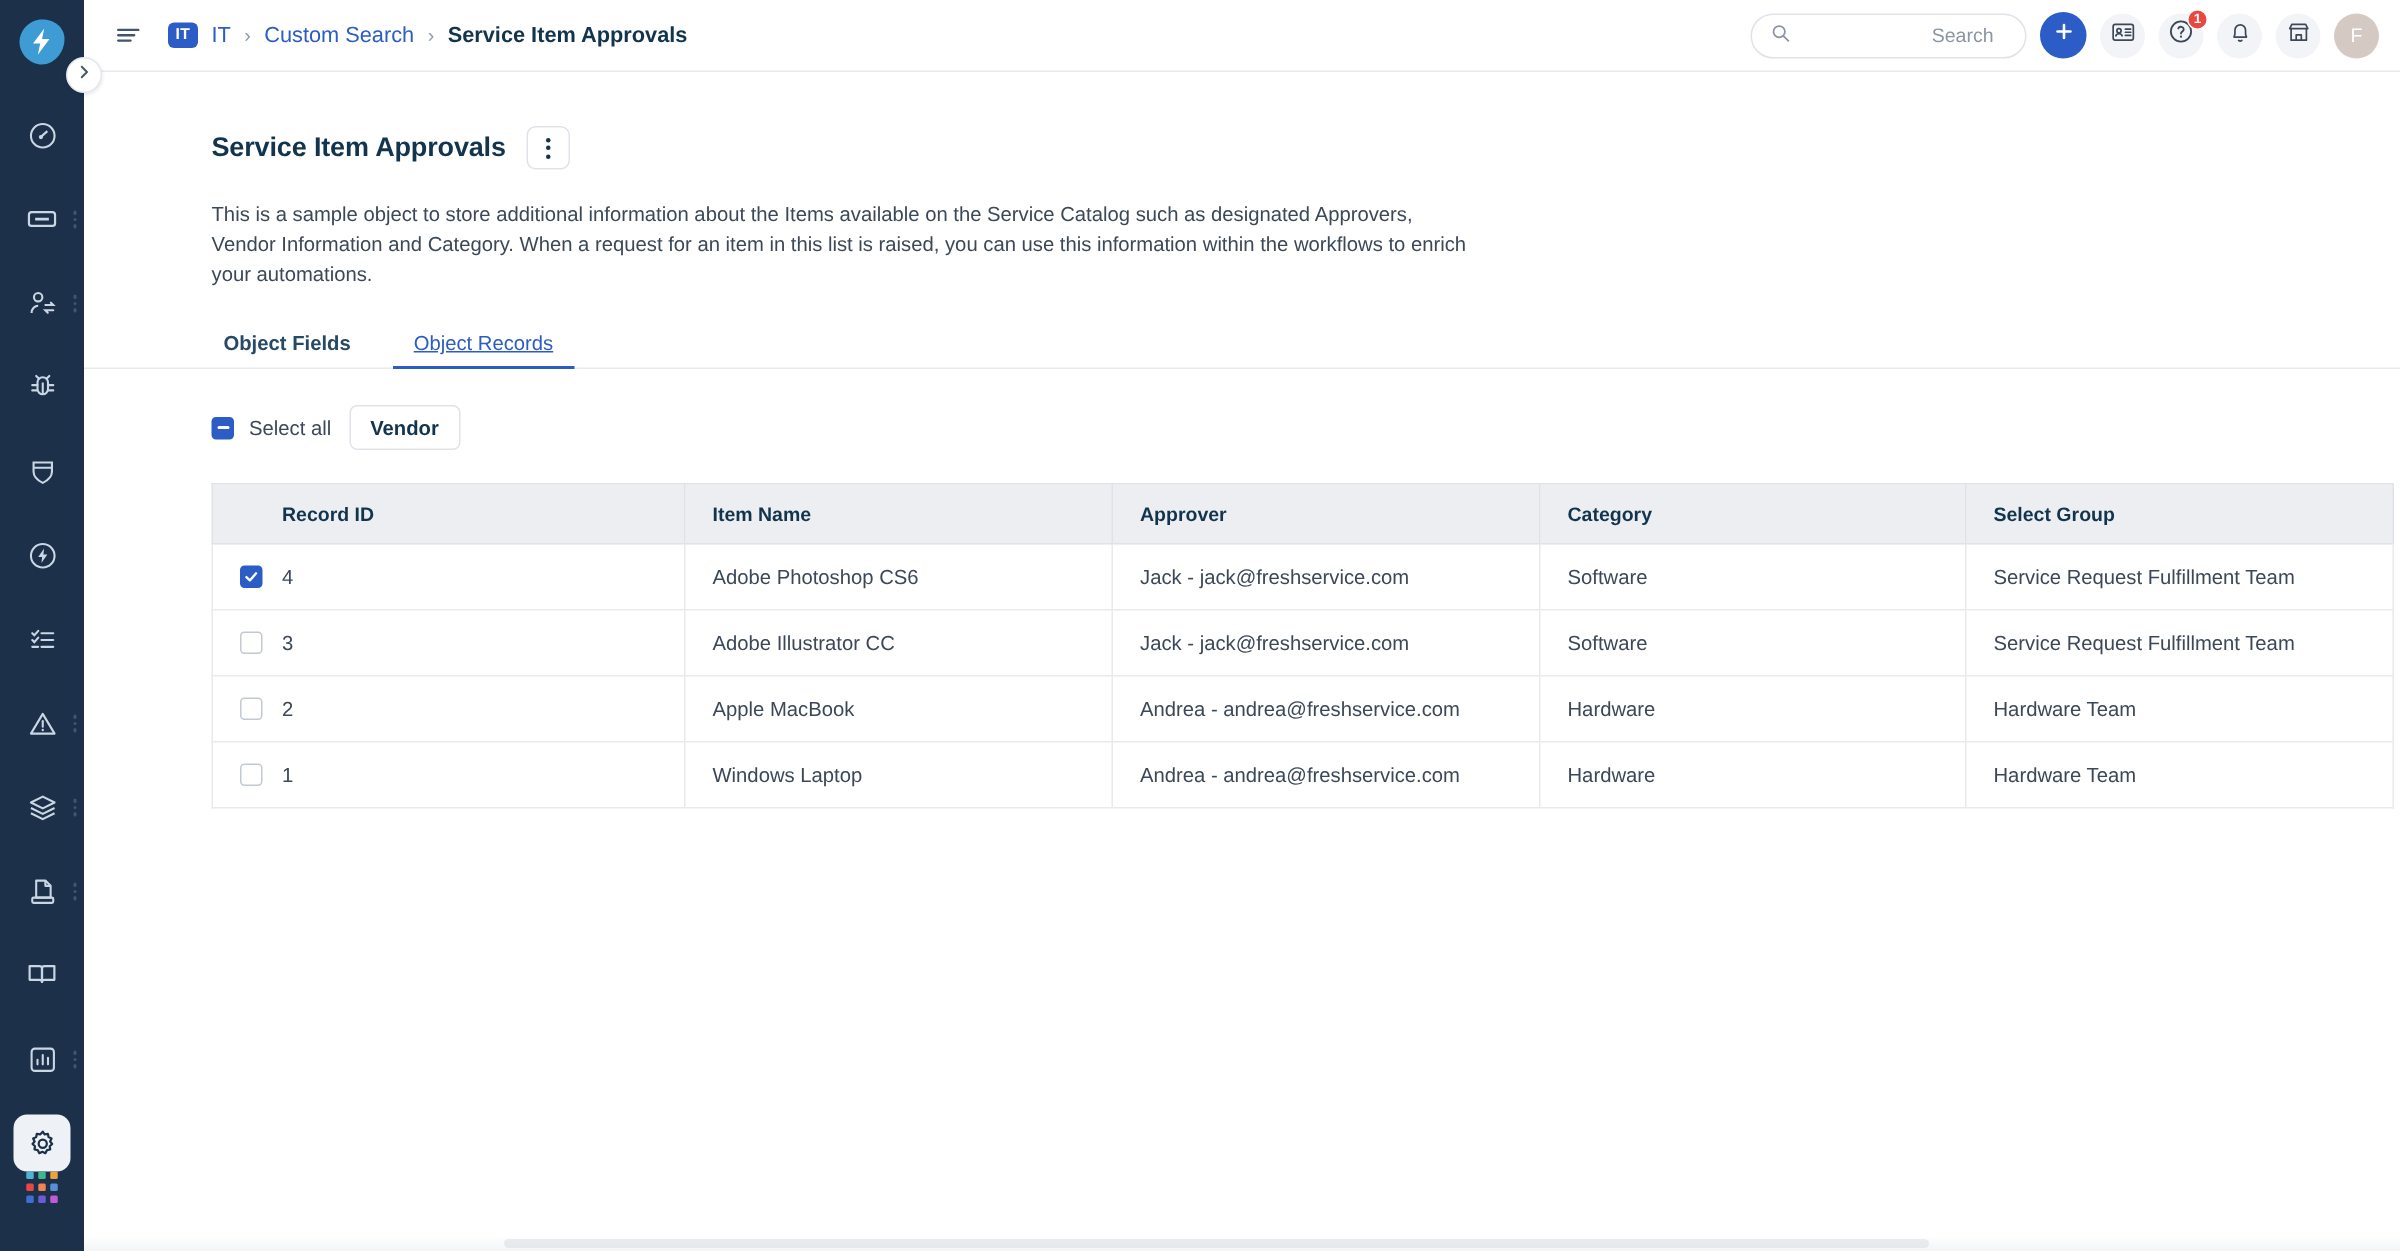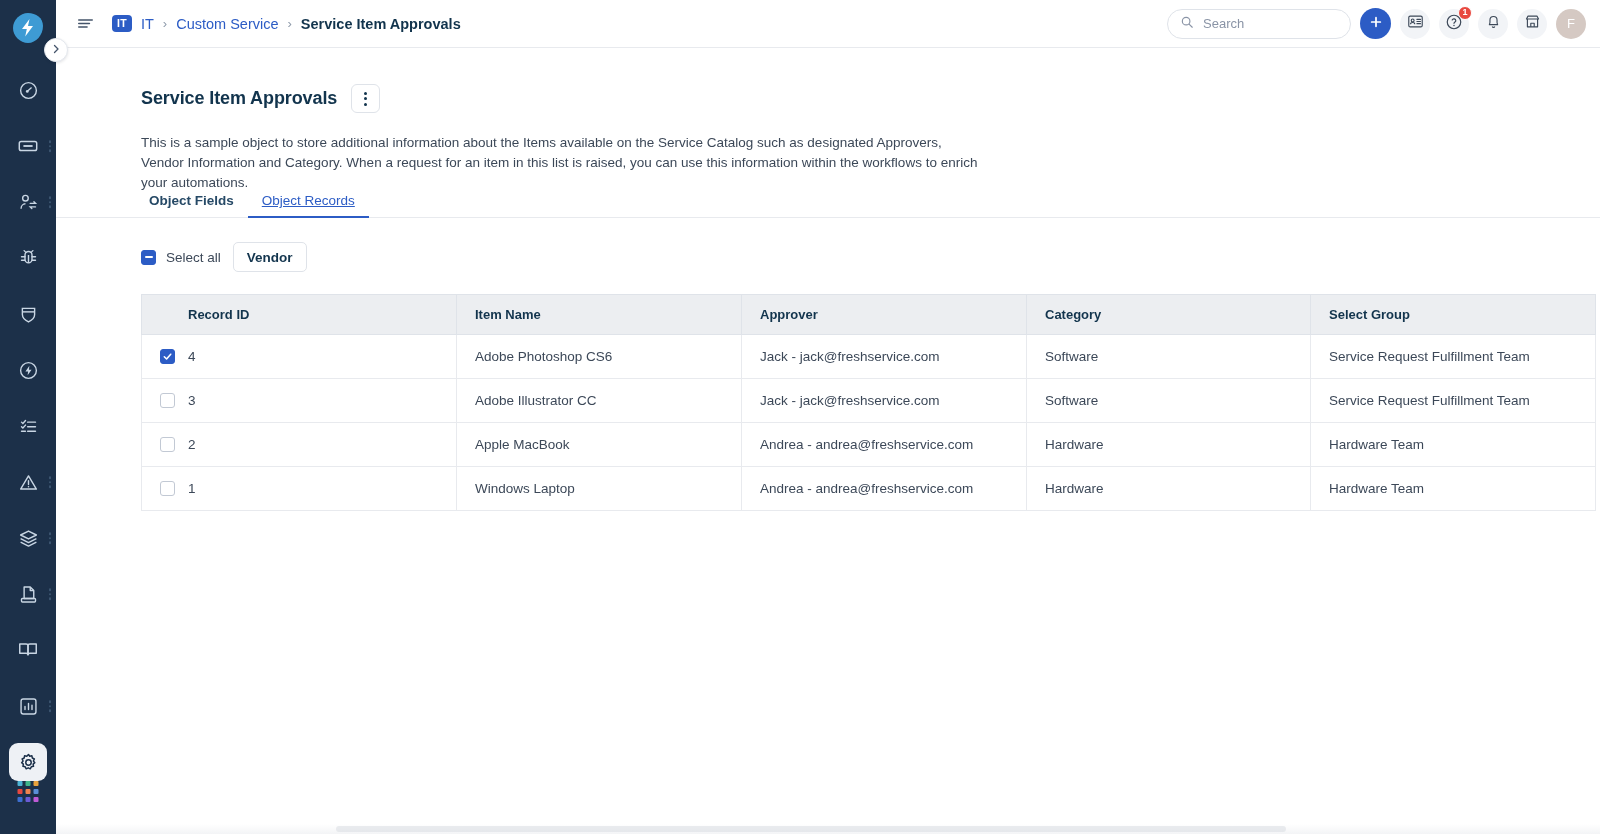--- a/index.html
+++ b/index.html
@@ -79,21 +79,21 @@
   .crumb-current { color: #12344d; font-weight: 700; }
 
   .topbar-right { margin-left: auto; display: flex; align-items: center; gap: 9px; }
   .search-box {
     width: 184px; height: 30px; border: 1px solid #dfe3e9; border-radius: 16px;
     display: flex; align-items: center; gap: 7px; padding: 0 12px;
     color: #8a94a6; font-size: 13px;
   }
   .search-box input {
     border: 0; outline: 0; font-size: 13px; color:#c2410c; width: 130px;
-    font-family: "Liberation Sans", sans-serif; background: transparent;
+    font-family: "Liberation Sans", sans-serif; background: transparent; text-align: right;
   }
   .search-box input::placeholder { color: #8a94a6; }
   .icon-circle {
     width: 30px; height: 30px; border-radius: 50%;
     background: #f2f4f7; display: flex; align-items: center; justify-content: center;
     color: #3c4858; position: relative;
   }
   .icon-circle.plus { background: #2c5cc5; color: #fff; width: 31px; height: 31px; }
   .badge-dot {
     position: absolute; top: -3px; right: -3px;
@@ -118,21 +118,21 @@
     width: 29px; height: 29px; border: 1px solid #dfe3e9; border-radius: 6px; background: #fff;
     display: flex; align-items: center; justify-content: center; flex-direction: column; gap: 2.5px;
   }
   .kebab-btn i { width: 3px; height: 3px; border-radius: 50%; background: #12344d; display: block; }
 
   .page-desc {
     margin-top: 20px; max-width: 840px;
     font-size: 13.5px; line-height: 20px; color: #3c4858;
   }
 
-  .tabs { display: flex; gap: 0; position: relative; }
+  .tabs { margin-top: 28px; display: flex; gap: 14px; position: relative; }
   .tab {
     font-size: 13.5px; padding: 0 14px 9px 14px; color: #264966; font-weight: 600;
     position: relative;
   }
   .tab:first-child { padding-left: 8px; }
   .tab.active { color: #2c5cc5; font-weight: 500; text-decoration: underline; }
   .tab.active:after {
     content: ""; position: absolute; left: 0; right: 0; bottom: -1px; height: 2px; background: #2c5cc5;
   }
   .tabs-wrap { position: relative; }
@@ -396,21 +396,21 @@
           <path d="M3.5 7.5 H20.5"></path>
             <path d="M3.5 12 H17"></path>
             <path d="M3.5 16.5 H14"></path>
         </svg>
       </span>
 
       <div class="crumbs">
         <span class="crumb-badge">IT</span>
         <a class="crumb-link">IT</a>
         <span class="crumb-sep">›</span>
-        <a class="crumb-link">Custom Service</a>
+        <a class="crumb-link">Custom Search</a>
         <span class="crumb-sep">›</span>
         <span class="crumb-current">Service Item Approvals</span>
       </div>
 
       <div class="topbar-right">
         <div class="search-box">
           <span>
             <svg width="14" height="14" viewBox="0 0 24 24" fill="none" stroke="currentColor" stroke-width="2">
                 <circle cx="10.5" cy="10.5" r="6.5"></circle>
                 <path d="M15.5 15.5 L21 21" stroke-linecap="round"></path>

